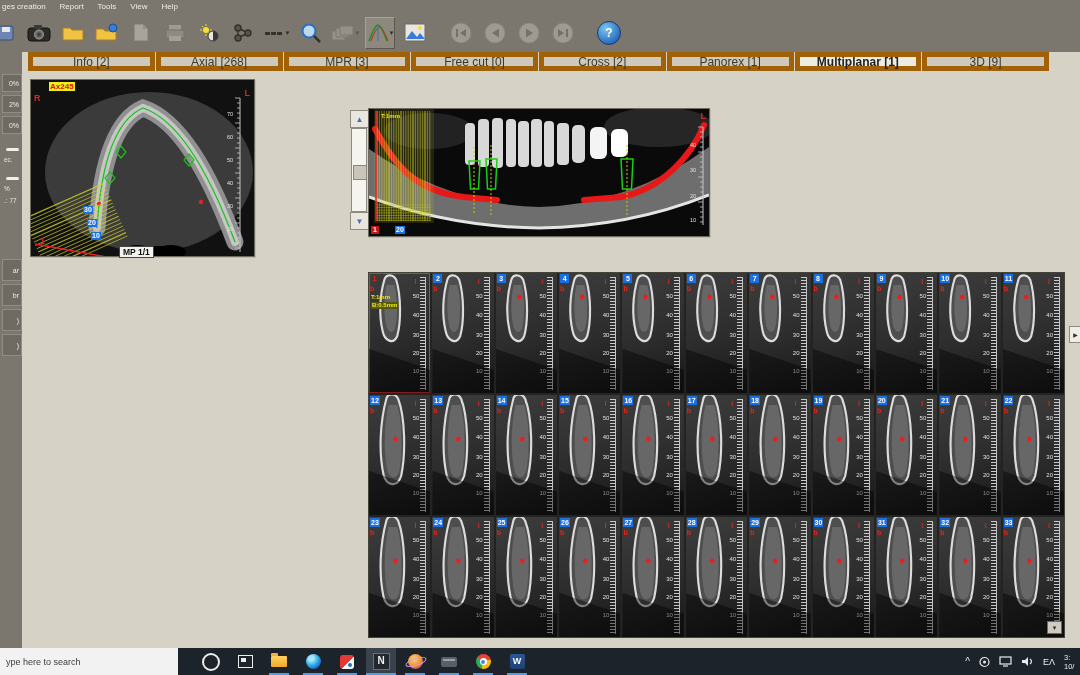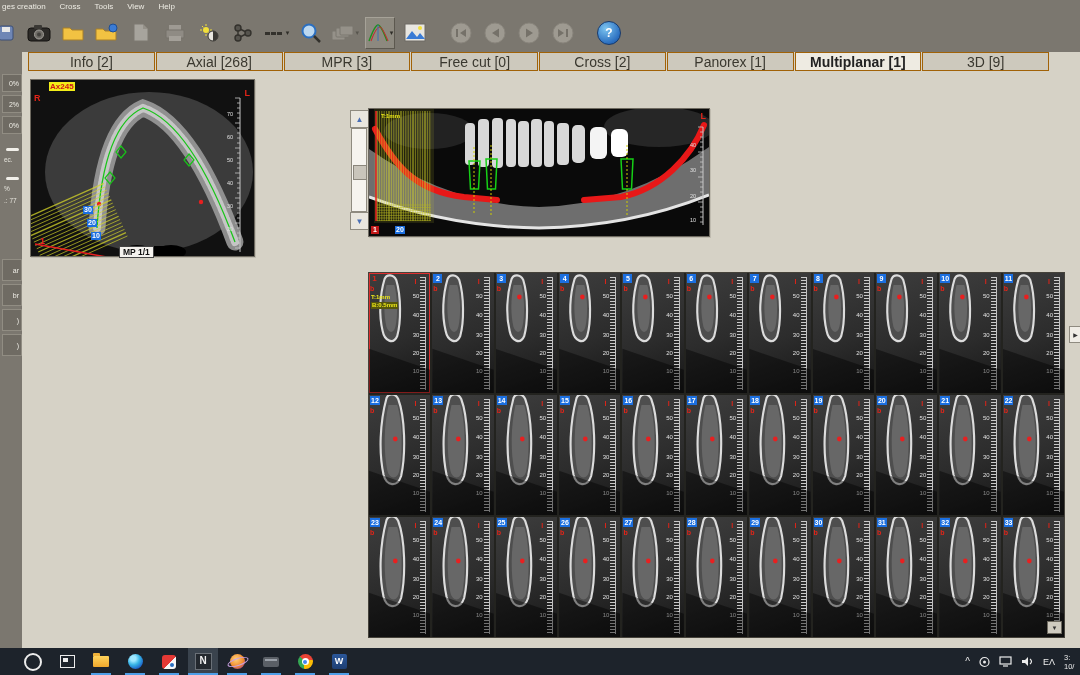--- a/index.html
+++ b/index.html
@@ -14,21 +14,21 @@
   .tbtn{width:28px;height:30px;display:flex;align-items:center;justify-content:center;position:relative;flex:0 0 auto;}
   .tbtn.disabled{opacity:.45;}
   .tbtn.raised{background:#8d897f;border:1px solid #a6a298;border-right-color:#5c584f;border-bottom-color:#5c584f;}
   .caret{font-size:7px;color:#2e2c27;margin-left:1px;}
   .helpbtn{width:22px;height:22px;border-radius:50%;background:radial-gradient(circle at 35% 30%,#7cc4f0,#2b6fc0 70%,#1a4c8e);color:#fff;font-weight:bold;font-size:12px;display:flex;align-items:center;justify-content:center;border:1px solid #163a6e;}
 
   
   #tabrow{left:0;top:52px;width:1080px;height:19px;background:#d6d2c6;display:flex;}
   #tabcorner{width:22px;height:19px;background:#7b776f;flex:0 0 auto;}
   #tabs{margin-left:6px;display:flex;width:1022px;}
-  .tab{flex:1;border:1px solid #a16207;background:#cdc9bd;font-size:14px;color:#3a382f;display:flex;align-items:center;justify-content:center;margin-right:1px;}
+  .tab{flex:1;border:5px solid #a16207;background:#cdc9bd;font-size:12px;color:#3a382f;display:flex;align-items:center;justify-content:center;margin-right:1px;}
   .tab.active{background:#eeebe2;font-weight:bold;color:#222;}
 
   
   #main{left:0;top:71px;width:1080px;height:577px;background:#d6d2c6;}
   #sidebar{left:0;top:0;width:22px;height:577px;background:#7b776f;overflow:hidden;}
   .sbtn{width:20px;height:18px;margin:3px 0 0 2px;background:#6f6b63;border:1px solid #918d83;color:#efede6;font-size:7px;display:flex;align-items:center;justify-content:flex-end;padding-right:2px;box-sizing:border-box;}
   .sld{width:13px;height:3px;border-radius:2px;background:#f2f0ea;margin:14px 0 0 6px;}
   .slab{color:#e6e4dc;font-size:6.5px;margin:5px 0 0 4px;}
 
   
@@ -98,21 +98,21 @@
   #tray{margin-left:auto;display:flex;align-items:center;gap:9px;color:#ececec;padding-right:0;}
   .trayglyph{font-size:10px;color:#ececec;}
   #lang{font-size:9px;}
   #clock{width:16px;overflow:hidden;font-size:7.5px;line-height:9px;white-space:nowrap;}
 </style>
 </head>
 <body>
 
 <div id="menubar" class="abs">
     <span class="menu-item">ges creation</span>
-    <span class="menu-item">Cross</span>
+    <span class="menu-item">Report</span>
     <span class="menu-item">Tools</span>
     <span class="menu-item">View</span>
     <span class="menu-item">Help</span>
   </div>
 
 <div id="toolbar" class="abs">
   <div class="tbtn" style="margin-left:-9px">
     <svg width="20" height="20">
         <rect x="4" y="3" width="14" height="14" rx="2" fill="#6f86b5" stroke="#3c4f77"></rect>
         <rect x="7" y="4" width="8" height="5" fill="#e8e8e8"></rect>
@@ -1109,20 +1109,21 @@
           <span class="rlab" style="top: 83%;">10</span>
         </div>
 
   </div>
     </div>
   <div id="grid-pagebtn" class="abs" style="left:1047px;top:550px">▼</div>
   <div id="strip-next" class="abs">▶</div>
 </div>
 
 <div id="taskbar" class="abs">
+  <input id="search" type="text" placeholder="ype here to search" style="">
   <div style="width:14px"></div>
   <div class="app">
       <div class="cortana"></div>
     </div>
   <div class="app">
       <div class="taskview"></div>
     </div>
   <div class="app running">
       <div class="folder"></div>
     </div>

